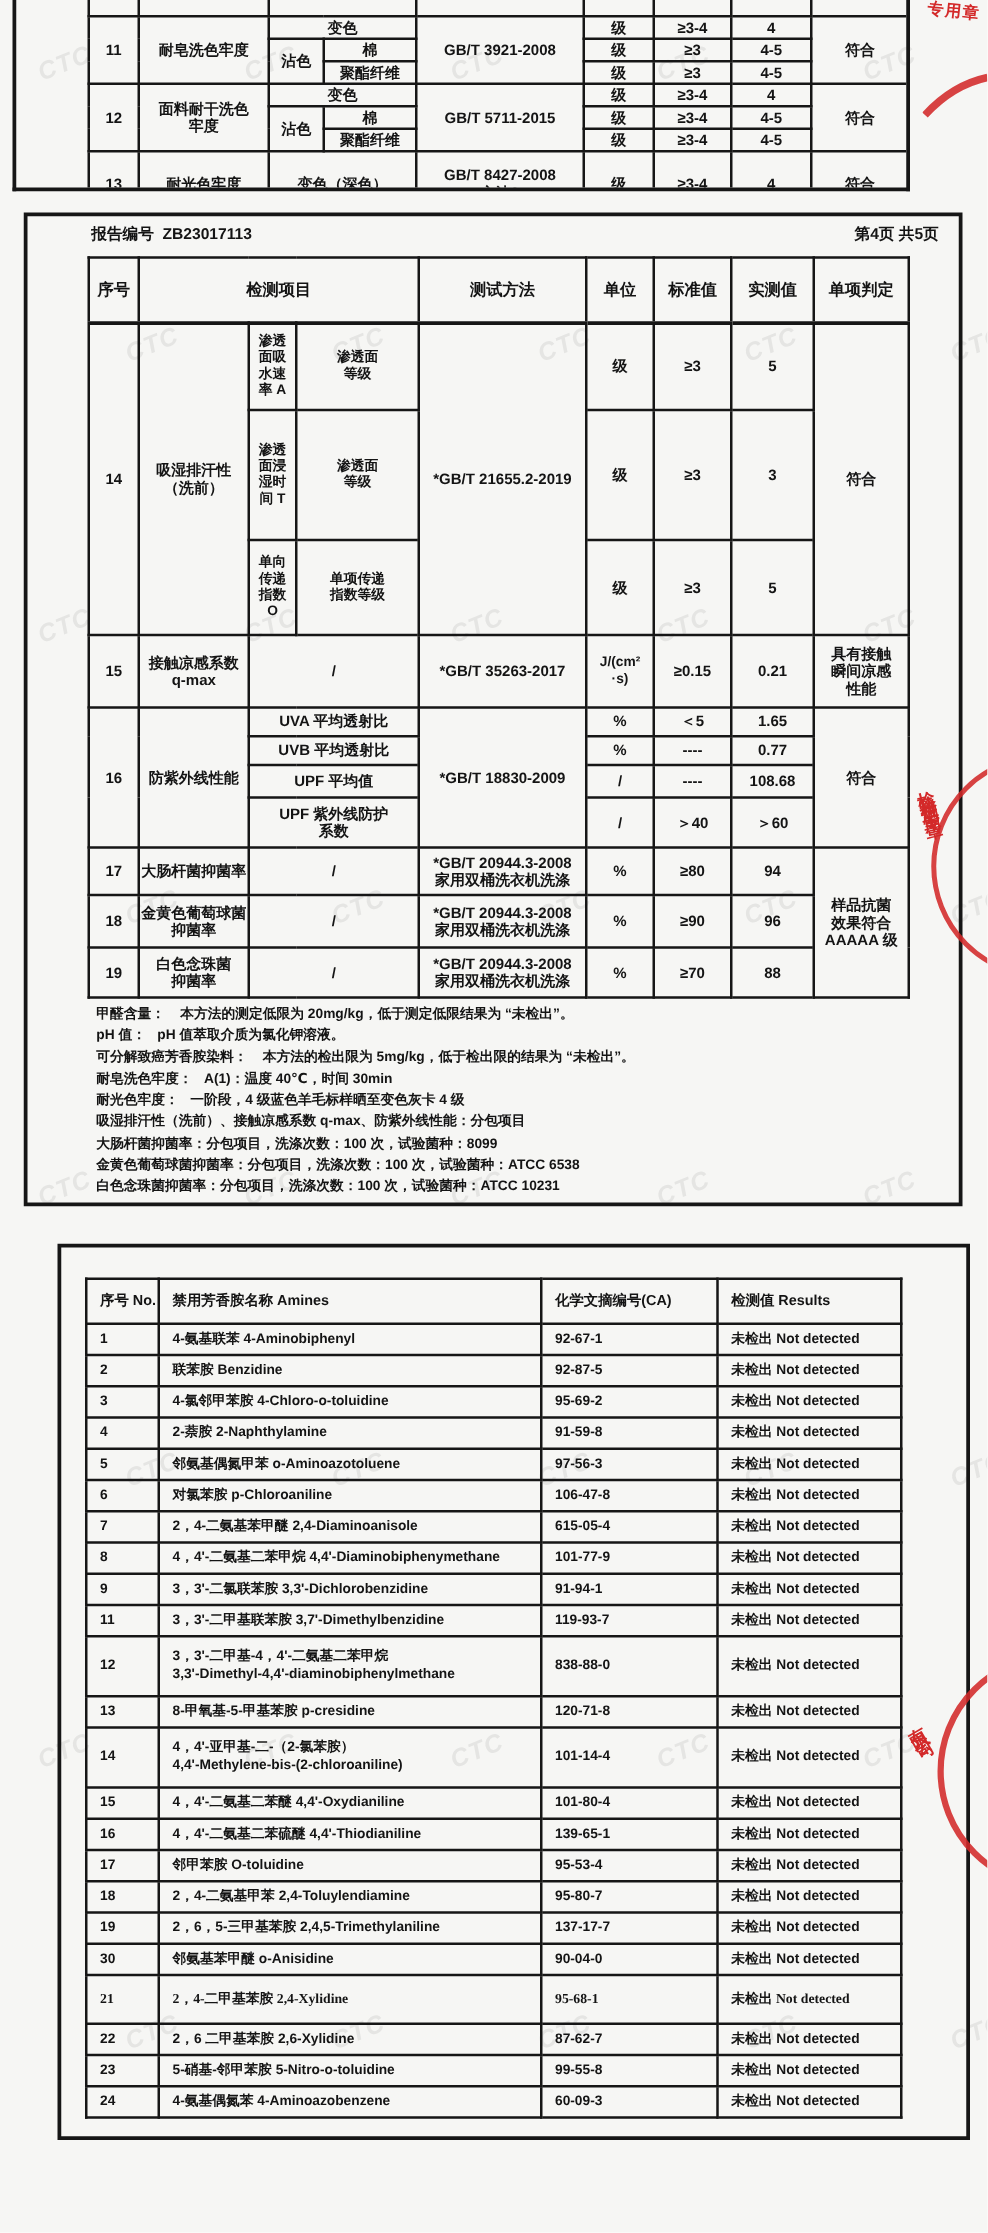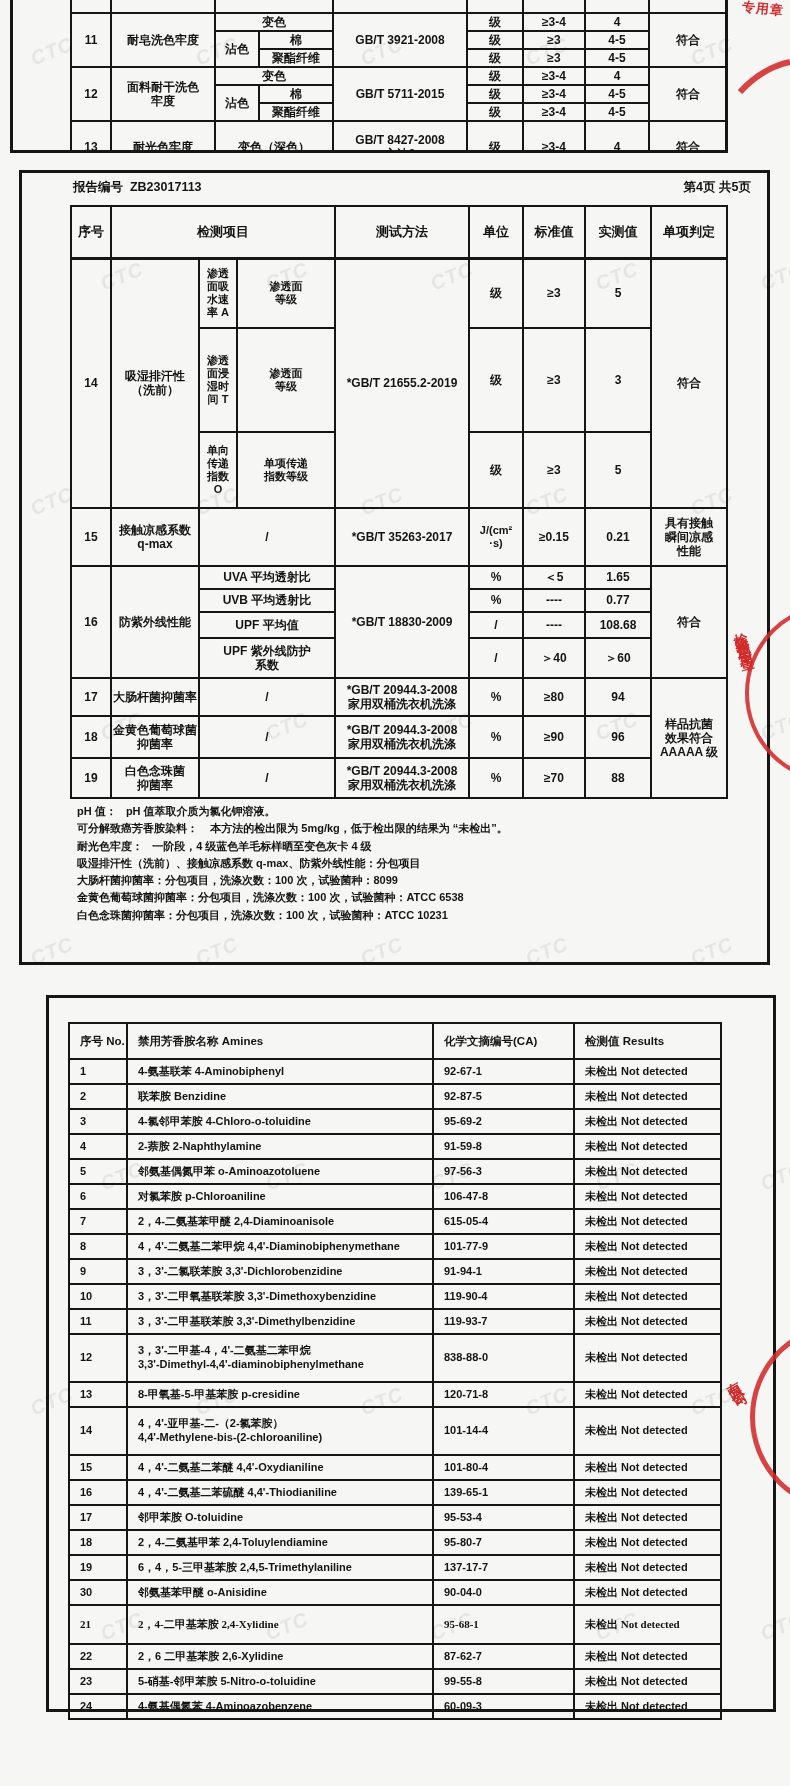--- a/index.html
+++ b/index.html
@@ -316,22 +316,24 @@
           <td colspan="2">/</td>
           <td>*GB/T 20944.3-2008
 家用双桶洗衣机洗涤</td>
           <td>%</td>
           <td>≥70</td>
           <td>88</td>
         </tr>
       </tbody>
     </table>
     <div class="notes">
+        <div class="note-line">甲醛含量：    本方法的测定低限为 20mg/kg，低于测定低限结果为 “未检出”。</div>
         <div class="note-line">pH 值：   pH 值萃取介质为氯化钾溶液。</div>
         <div class="note-line">可分解致癌芳香胺染料：    本方法的检出限为 5mg/kg，低于检出限的结果为 “未检出”。</div>
+        <div class="note-line">耐皂洗色牢度：   A(1)：温度 40℃，时间 30min</div>
         <div class="note-line">耐光色牢度：   一阶段，4 级蓝色羊毛标样晒至变色灰卡 4 级</div>
         <div class="note-line">吸湿排汗性（洗前）、接触凉感系数 q-max、防紫外线性能：分包项目</div>
         <div class="note-line">大肠杆菌抑菌率：分包项目，洗涤次数：100 次，试验菌种：8099</div>
         <div class="note-line">金黄色葡萄球菌抑菌率：分包项目，洗涤次数：100 次，试验菌种：ATCC 6538</div>
         <div class="note-line">白色念珠菌抑菌率：分包项目，洗涤次数：100 次，试验菌种：ATCC 10231</div>
       </div>
   </div>
 
   <div class="frame" id="frame3">
     <table class="t" id="t3">
@@ -396,28 +398,22 @@
             <td>101-77-9</td>
             <td>未检出  Not detected</td>
           </tr>
           <tr style="height: 25px;">
             <td>9</td>
             <td>3，3'-二氯联苯胺 3,3'-Dichlorobenzidine</td>
             <td>91-94-1</td>
             <td>未检出  Not detected</td>
           </tr>
           <tr style="height: 25px;">
-            <td>10</td>
-            <td>3，3'-二甲氧基联苯胺 3,3'-Dimethoxybenzidine</td>
-            <td>119-90-4</td>
-            <td>未检出  Not detected</td>
-          </tr>
-          <tr style="height: 25px;">
             <td>11</td>
-            <td>3，3'-二甲基联苯胺 3,3'-Dimethylbenzidine</td>
+            <td>3，3'-二甲基联苯胺 3,7'-Dimethylbenzidine</td>
             <td>119-93-7</td>
             <td>未检出  Not detected</td>
           </tr>
           <tr style="height: 48px;">
             <td>12</td>
             <td>3，3'-二甲基-4，4'-二氨基二苯甲烷
 3,3'-Dimethyl-4,4'-diaminobiphenylmethane</td>
             <td>838-88-0</td>
             <td>未检出  Not detected</td>
           </tr>
@@ -453,21 +449,21 @@
             <td>未检出  Not detected</td>
           </tr>
           <tr style="height: 25px;">
             <td>18</td>
             <td>2，4-二氨基甲苯 2,4-Toluylendiamine</td>
             <td>95-80-7</td>
             <td>未检出  Not detected</td>
           </tr>
           <tr style="height: 25px;">
             <td>19</td>
-            <td>6，4，5-三甲基苯胺 2,4,5-Trimethylaniline</td>
+            <td>2，6，5-三甲基苯胺 2,4,5-Trimethylaniline</td>
             <td>137-17-7</td>
             <td>未检出  Not detected</td>
           </tr>
           <tr style="height: 25px;">
             <td>30</td>
             <td>邻氨基苯甲醚  o-Anisidine</td>
             <td>90-04-0</td>
             <td>未检出  Not detected</td>
           </tr>
           <tr style="height: 39px; font-family: Liberation Serif, serif;">

